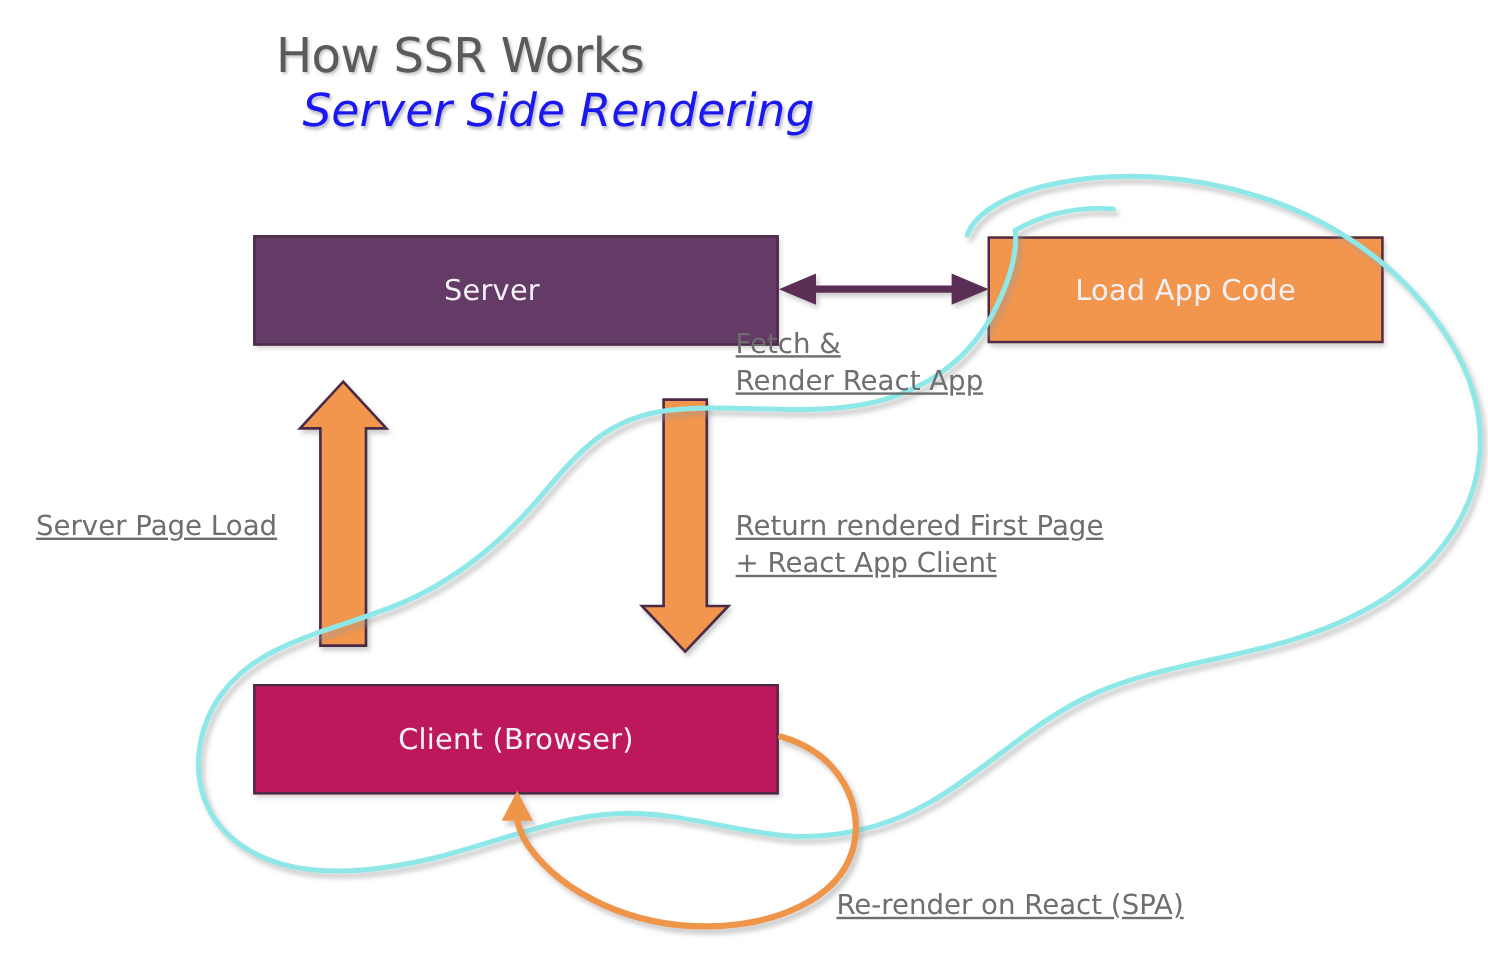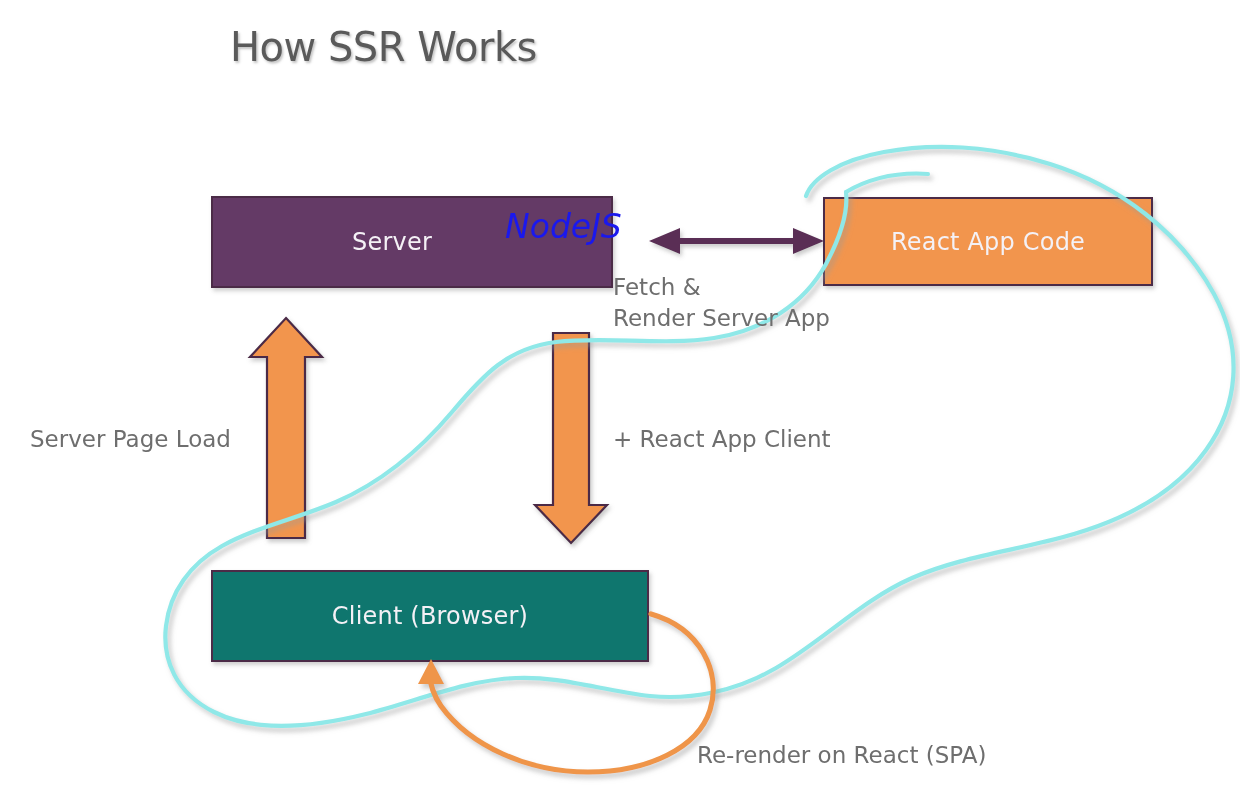--- a/index.html
+++ b/index.html
@@ -69,21 +69,21 @@
     z-index: 3;
   }
   .node-box .node-label {
     font-family: "DejaVu Sans", sans-serif;
     font-size: 24px;
     color: #f4f1f6;
     letter-spacing: 0.2px;
     white-space: nowrap;
   }
   #box-server {
-    left: 211px; top: 196px; width: 402px; height: 92px;
+    left: 211px; top: 196px; width: 438px; height: 92px;
   }
   #box-server .node-label { transform: translateX(-20px); }
   #box-react {
     left: 823px; top: 197px; width: 330px; height: 89px;
   }
   #box-client {
     left: 211px; top: 570px; width: 438px; height: 92px;
   }
 
   
@@ -113,20 +113,21 @@
 
   
   .caption {
     position: absolute;
     font-family: "DejaVu Sans", sans-serif;
     font-size: 23px;
     color: #6e6e6e;
     white-space: nowrap;
     line-height: 1.35;
     z-index: 5;
+    text-decoration: underline;
   }
   #cap-fetch       { left: 613px; top: 272px; }
   #cap-firstpage   { left: 30px;  top: 424px; }
   #cap-return      { left: 613px; top: 424px; }
   #cap-rerender    { left: 697px; top: 740px; }
 </style>
 </head>
 <body>
 
 <div id="stage">
@@ -151,24 +152,24 @@
     <g filter="url(#softshadow)">
       <polygon points="571,543 607,505 589,505 589,333 553,333 553,505 535,505" fill="#f2954d" stroke="#4b2b47" stroke-width="2.2" stroke-linejoin="miter"></polygon>
     </g>
   </svg>
 
   <div class="node-box" id="box-server" style="background:#643a66">
     <span class="node-label">Server</span>
   </div>
 
   <div class="node-box" id="box-react" style="background:#f2954d">
-    <span class="node-label">React App Code</span>
-  </div>
-
-  <div class="node-box" id="box-client" style="background:#0f766e">
+    <span class="node-label">Load App Code</span>
+  </div>
+
+  <div class="node-box" id="box-client" style="background:#be185d">
     <span class="node-label">Client (Browser)</span>
   </div>
 
   <svg class="layer-svg over" viewBox="0 0 1240 800">
     <defs>
       <filter id="penshadow" x="-20%" y="-20%" width="150%" height="150%">
         <feDropShadow dx="3" dy="4" stdDeviation="2.4" flood-color="#9a9a9a" flood-opacity="0.55"></feDropShadow>
       </filter>
     </defs>
 
@@ -201,29 +202,30 @@
       <path d="M 651,614
                C 700,628 722,672 710,710
                C 698,748 648,772 588,772
                C 528,772 470,746 441,706
                C 434,696 430,684 429,672" fill="none" stroke="#ef9548" stroke-width="5.2" stroke-linecap="round"></path>
       <polygon points="431,659 444,684 418,684" fill="#ef9548"></polygon>
     </g>
   </svg>
 
   <div id="title-main">How SSR Works</div>
-
-  <div id="ann-nodejs">NodeJS</div>
+  <div id="title-sub">Server Side Rendering</div>
+
 
   <div class="caption" id="cap-fetch">
     <div>Fetch &amp;</div>
-    <div>Render Server App</div>
+    <div>Render React App</div>
   </div>
 
   <div class="caption" id="cap-firstpage">Server Page Load</div>
 
   <div class="caption" id="cap-return">
+    <div>Return rendered First Page</div>
     <div>+ React App Client</div>
   </div>
 
   <div class="caption" id="cap-rerender">Re-render on React (SPA)</div>
 
 </div>
 
 </body></html>

